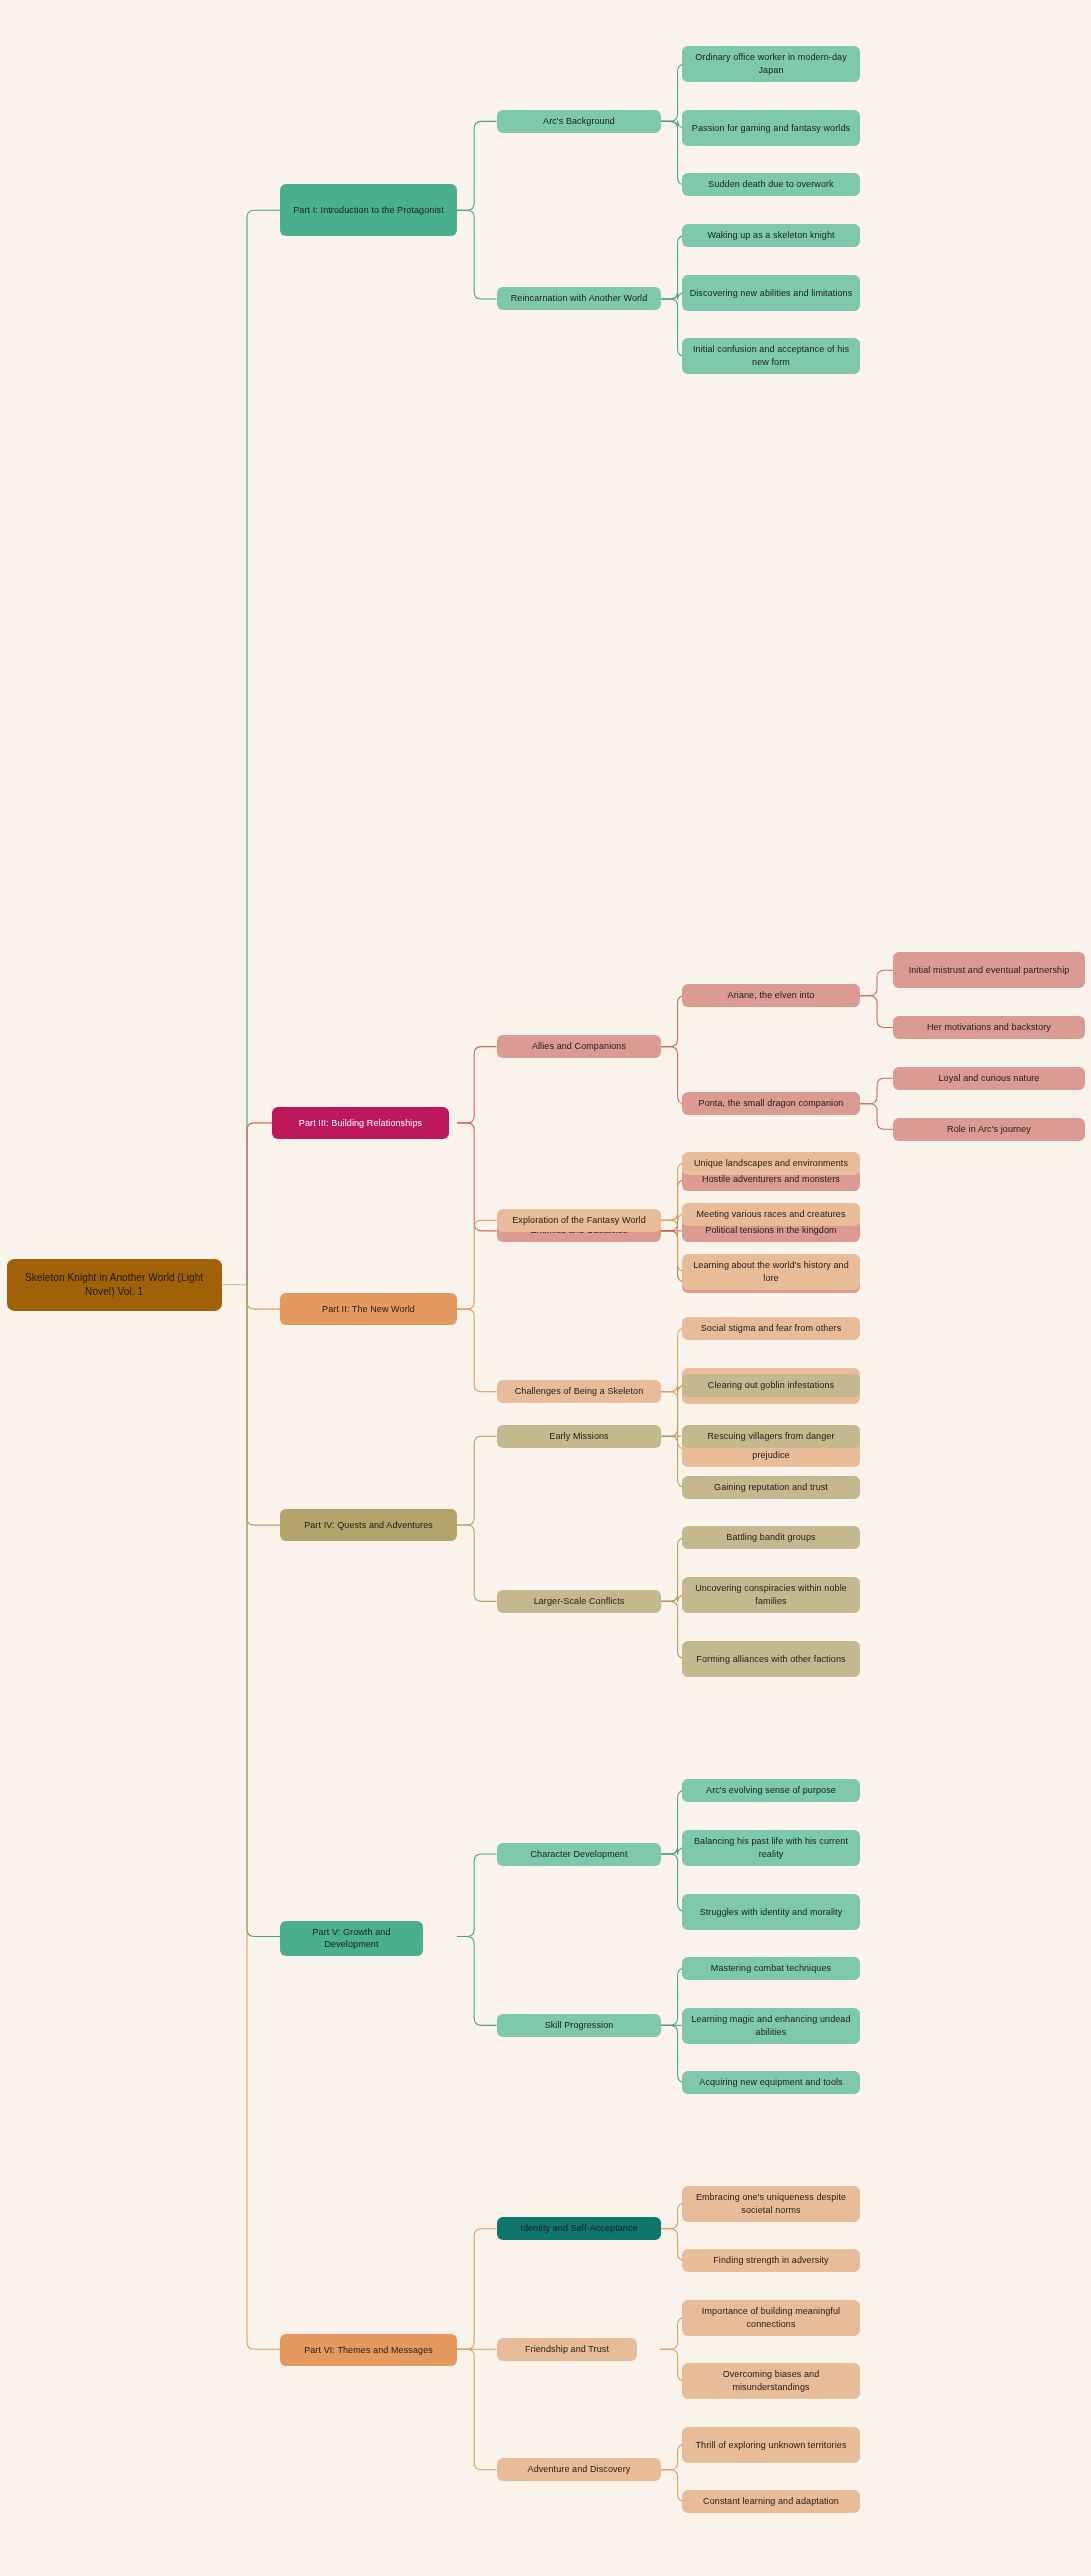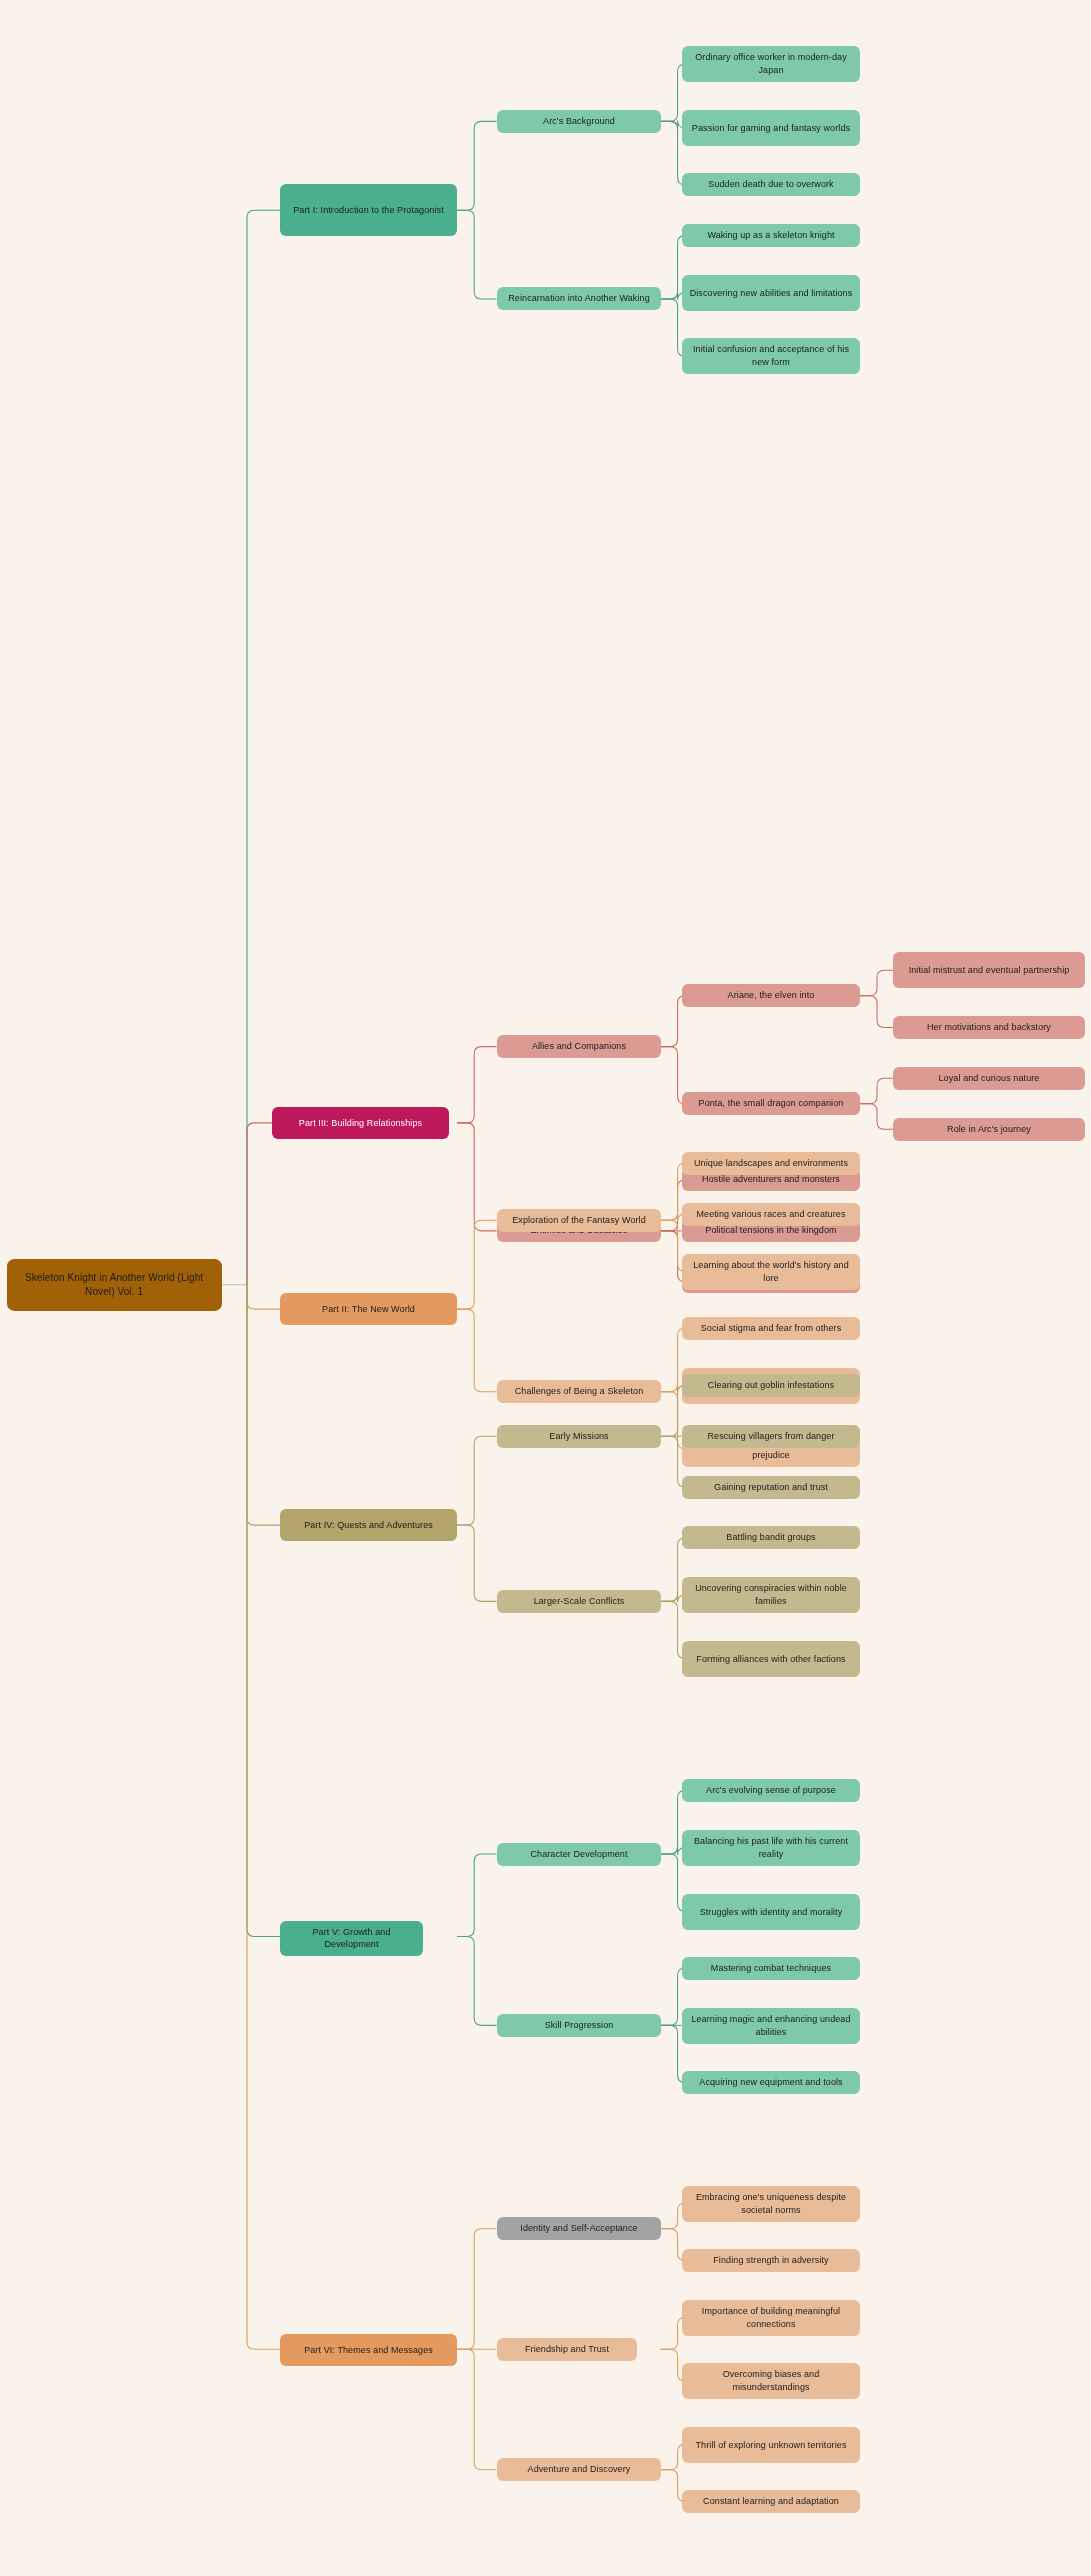--- a/index.html
+++ b/index.html
@@ -109,21 +109,21 @@
     <div class="node lvl3" style="left: 682px; top: 46px; width: 178px; min-height: 36px; background: rgb(126, 201, 171);">
       <span>Ordinary office worker in modern-day Japan</span>
     </div>
     <div class="node lvl3" style="left: 682px; top: 110px; width: 178px; min-height: 36px; background: rgb(126, 201, 171);">
       <span>Passion for gaming and fantasy worlds</span>
     </div>
     <div class="node lvl3" style="left: 682px; top: 173px; width: 178px; min-height: 23px; background: rgb(126, 201, 171);">
       <span>Sudden death due to overwork</span>
     </div>
     <div class="node lvl2" style="left: 497px; top: 287px; width: 164px; min-height: 23px; background: rgb(126, 201, 171);">
-      <span>Reincarnation into Another Waking</span>
+      <span>Reincarnation with Another World</span>
     </div>
     <div class="node lvl3" style="left: 682px; top: 224px; width: 178px; min-height: 23px; background: rgb(126, 201, 171);">
       <span>Waking up as a skeleton knight</span>
     </div>
     <div class="node lvl3" style="left: 682px; top: 275px; width: 178px; min-height: 36px; background: rgb(126, 201, 171);">
       <span>Discovering new abilities and limitations</span>
     </div>
     <div class="node lvl3" style="left: 682px; top: 338px; width: 178px; min-height: 36px; background: rgb(126, 201, 171);">
       <span>Initial confusion and acceptance of his new form</span>
     </div>
@@ -240,21 +240,21 @@
     </div>
     <div class="node lvl3" style="left: 682px; top: 2008px; width: 178px; min-height: 36px; background: rgb(126, 201, 171);">
       <span>Learning magic and enhancing undead abilities</span>
     </div>
     <div class="node lvl3" style="left: 682px; top: 2071px; width: 178px; min-height: 23px; background: rgb(126, 201, 171);">
       <span>Acquiring new equipment and tools</span>
     </div>
     <div class="node lvl1" style="left: 280px; top: 2334px; width: 177px; min-height: 32px; background: rgb(228, 154, 95); color: rgb(27, 27, 27);">
       <span>Part VI: Themes and Messages</span>
     </div>
-    <div class="node lvl2" style="left: 497px; top: 2217px; width: 164px; min-height: 23px; background: #a3a3a3; align-items: center;">
+    <div class="node lvl2" style="left: 497px; top: 2217px; width: 164px; min-height: 23px; background: #0f766e; align-items: center;">
       <span>Identity and Self-Acceptance</span>
     </div>
     <div class="node lvl3" style="left: 682px; top: 2186px; width: 178px; min-height: 36px; background: rgb(232, 187, 153);">
       <span>Embracing one's uniqueness despite societal norms</span>
     </div>
     <div class="node lvl3" style="left: 682px; top: 2249px; width: 178px; min-height: 23px; background: rgb(232, 187, 153);">
       <span>Finding strength in adversity</span>
     </div>
     <div class="node lvl2" style="left: 497px; top: 2338px; width: 140px; min-height: 23px; background: rgb(232, 187, 153);">
       <span>Friendship and Trust</span>

